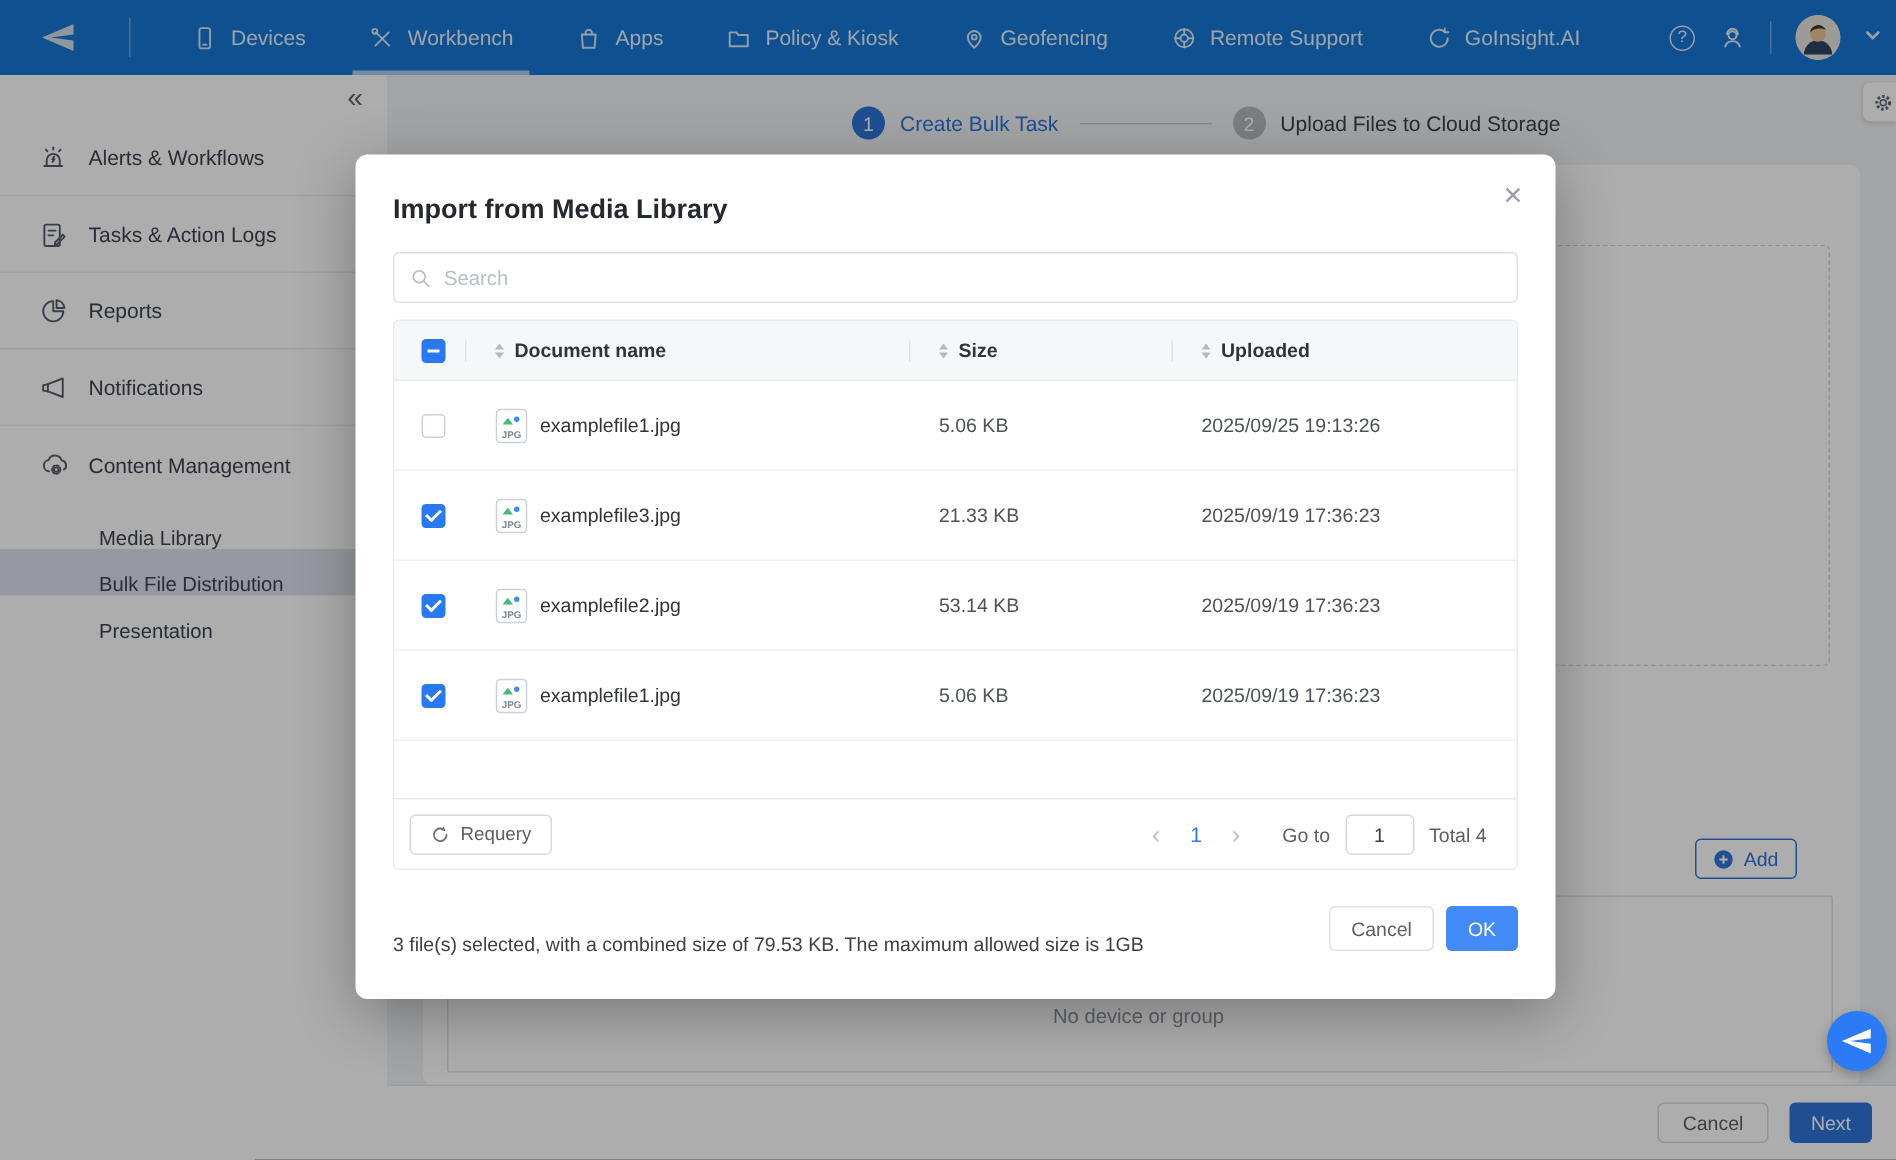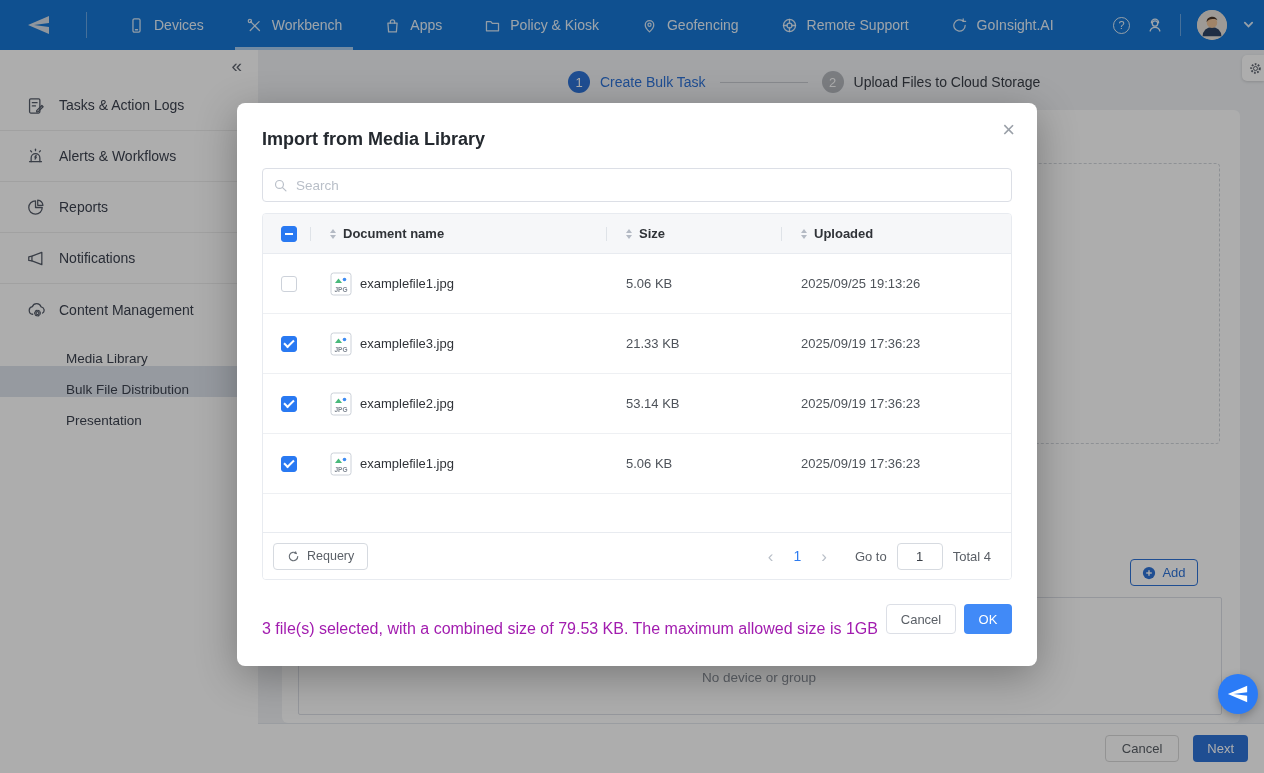--- a/index.html
+++ b/index.html
@@ -95,21 +95,21 @@
   .requery-btn { margin-left:10px; height:27px; padding:0 13px; border:1px solid #d6dae0; border-radius:4px; background:#fff; color:#5a5f66; font-size:12.5px; display:flex; align-items:center; gap:7px; cursor:pointer; font-family:inherit; }
   .requery-btn svg { width:13px; height:13px; }
   .pager { display:flex; align-items:center; margin-right:20px; }
   .pg-arrow { color:#b9bfc8; font-size:17px; cursor:pointer; padding:0 4px; line-height:1; }
   .pg-cur { color:#2e7cf0; font-size:14px; margin:0 16px; cursor:pointer; }
   .goto-label { color:#5a5f66; font-size:13px; margin-left:24px; }
   .goto-input { width:46px; height:27px; border:1px solid #d6dae0; border-radius:4px; text-align:center; font-size:13px; color:#3a3f47; margin:0 10px; outline:none; font-family:inherit; }
   .total-label { color:#5a5f66; font-size:13px; }
 
   .modal-foot { position:absolute; left:25px; right:25px; top:501px; height:30px; display:flex; align-items:center; }
-  .summary { flex:1; font-size:16px; color:#a21caf;margin-top:20px; }
+  .summary { flex:1; font-size:13px; color:#404040;margin-top:20px; }
   .m-cancel { width:70px; height:30px; background:#fff; border:1px solid #dcdfe6; border-radius:4px; color:#5a5f66; font-size:13px; cursor:pointer; font-family:inherit; }
   .m-ok { width:48px; height:30px; background:#418af7; border:none; border-radius:4px; color:#fff; font-size:13px; cursor:pointer; margin-left:8px; font-family:inherit; }
 </style>
 </head>
 <body>
 
 <div class="page">
 
   <header class="navbar">
     <div class="logo">
@@ -199,37 +199,37 @@
     </div>
   </header>
 
   <aside class="sidebar">
     <div class="collapse-row">
       <span class="collapse-btn">«</span>
     </div>
     <div id="sidebar-items">
         <div class="side-item">
           <svg viewBox="0 0 24 24">
-            <rect x="4.5" y="3.5" width="13" height="18" rx="1.5"></rect>
-            <line x1="8" y1="8.5" x2="14" y2="8.5"></line>
-            <line x1="8" y1="12.5" x2="12" y2="12.5"></line>
-            <path d="M13.5 18.5l6.5-6.5 1.6 1.6-6.5 6.5h-1.6z"></path>
-          </svg>
-          <span>Tasks &amp; Action Logs</span>
-        </div>
-        <div class="side-item">
-          <svg viewBox="0 0 24 24">
             <path d="M6.5 18.5v-4.7a5.5 5.5 0 0 1 11 0v4.7"></path>
             <line x1="4.5" y1="18.5" x2="19.5" y2="18.5"></line>
             <line x1="12" y1="2.8" x2="12" y2="4.6"></line>
             <line x1="5.8" y1="4.8" x2="7.1" y2="6.1"></line>
             <line x1="18.2" y1="4.8" x2="16.9" y2="6.1"></line>
             <polyline points="12.8,10.5 11.2,12.8 13,12.8 11.4,15.2"></polyline>
           </svg>
           <span>Alerts &amp; Workflows</span>
+        </div>
+        <div class="side-item">
+          <svg viewBox="0 0 24 24">
+            <rect x="4.5" y="3.5" width="13" height="18" rx="1.5"></rect>
+            <line x1="8" y1="8.5" x2="14" y2="8.5"></line>
+            <line x1="8" y1="12.5" x2="12" y2="12.5"></line>
+            <path d="M13.5 18.5l6.5-6.5 1.6 1.6-6.5 6.5h-1.6z"></path>
+          </svg>
+          <span>Tasks &amp; Action Logs</span>
         </div>
         <div class="side-item">
           <svg viewBox="0 0 24 24">
             <path d="M12 3.5A8.5 8.5 0 1 0 20.5 12H12z"></path>
             <path d="M14.8 2.6a7.6 7.6 0 0 1 6.6 6.6h-6.6z"></path>
           </svg>
           <span>Reports</span>
         </div>
         <div class="side-item">
           <svg viewBox="0 0 24 24">

